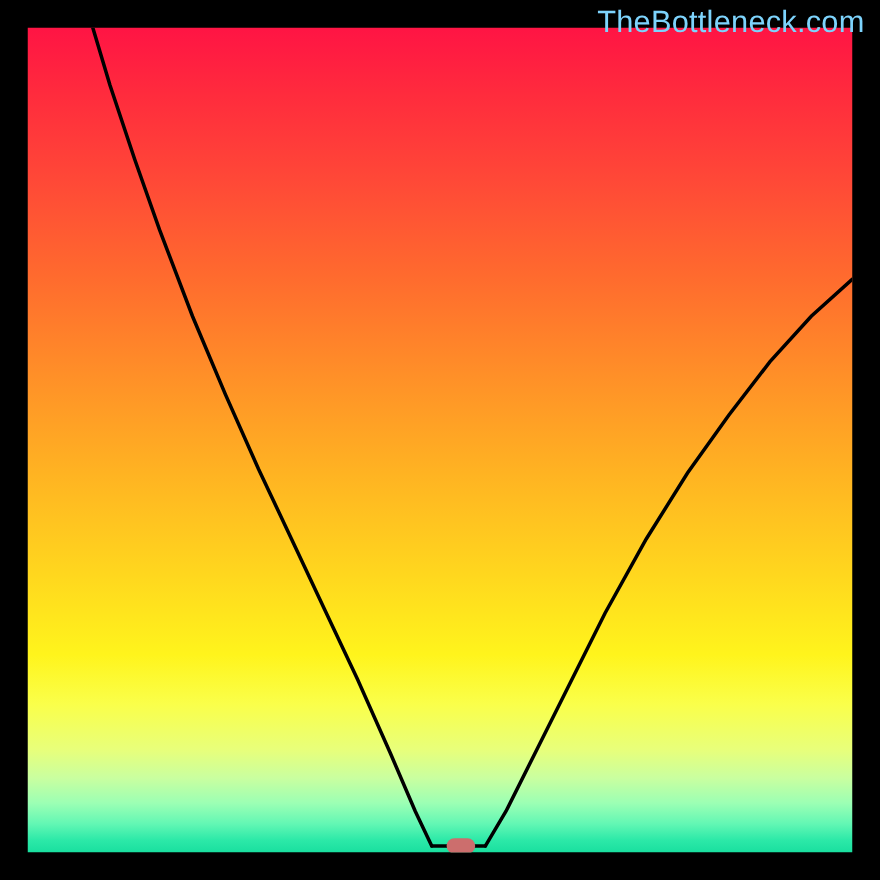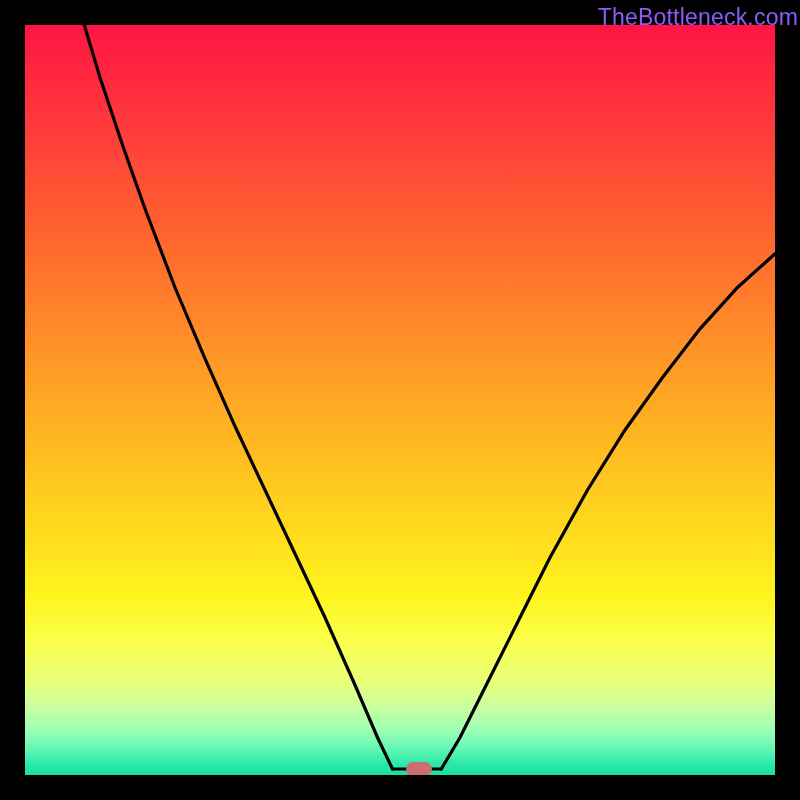--- a/index.html
+++ b/index.html
@@ -13,23 +13,23 @@
   }
   .frame {
     position: relative;
     width: 800px;
     height: 800px;
     background: #000;
   }
   .watermark {
     position: absolute;
     top: 4px;
-    right: 2px;
-    color: #8b5cf6;
-    font-size: 23px;
+    right: 14px;
+    color: #7dd3fc;
+    font-size: 28px;
     font-weight: 500;
     letter-spacing: 0.2px;
     z-index: 10;
   }
   .plot-area {
     position: absolute;
     left: 25px;
     top: 25px;
     width: 750px;
     height: 750px;

